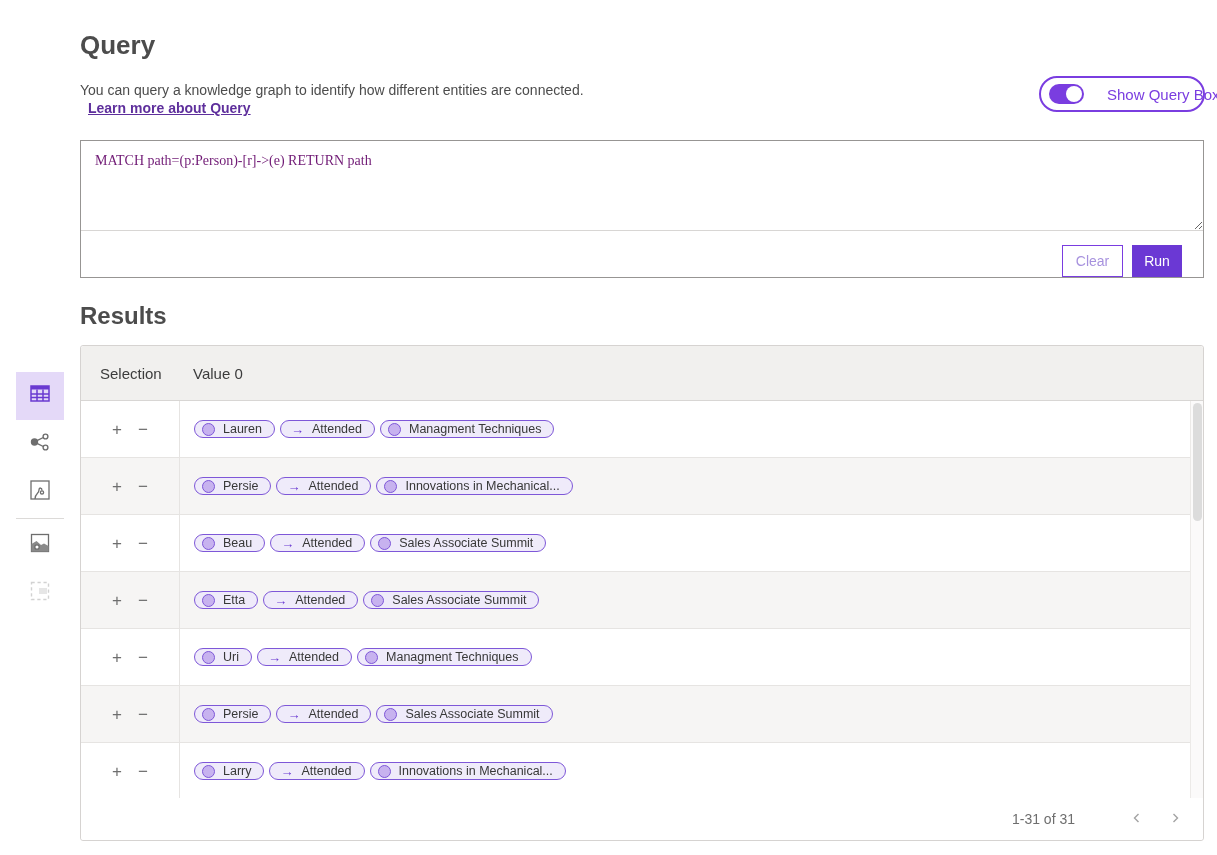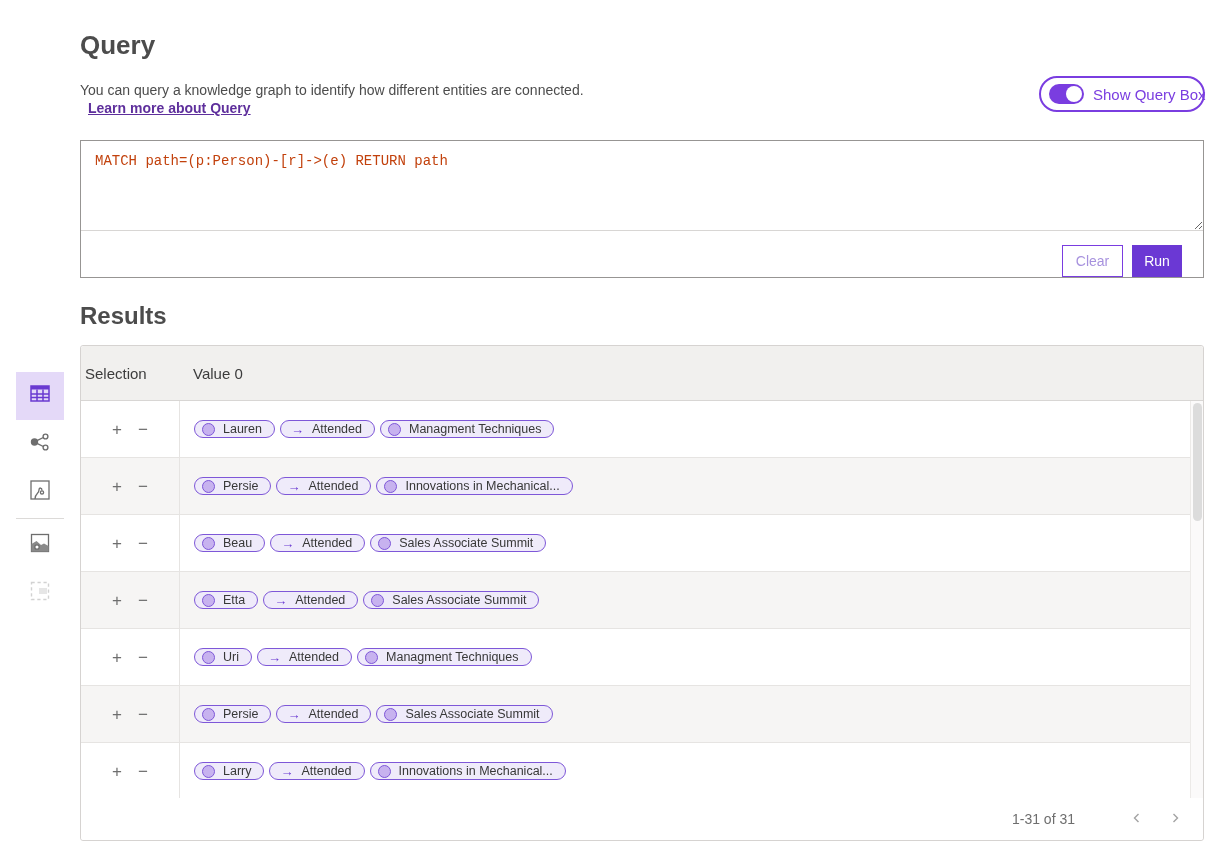--- a/index.html
+++ b/index.html
@@ -18,51 +18,51 @@
     font-family:"Liberation Sans",sans-serif;color:var(--text);}
   .page{position:relative;width:1217px;height:855px;}
 
   
   .page-title{position:absolute;left:80px;top:30px;font-size:26px;font-weight:700;color:#4c4c4c;}
   .page-desc{position:absolute;left:80px;top:82px;font-size:14px;color:#4c4c4c;}
   .learn-link{position:absolute;left:80px;top:100px;font-size:14px;font-weight:700;
     color:var(--link);text-decoration:underline;cursor:pointer;margin-left:8px;}
   .toggle-pill{position:absolute;left:1039px;top:76px;width:166px;height:36px;
     border:2px solid var(--accent);border-radius:19px;background:#fff;
-    display:flex;align-items:center;gap:9px;padding:0 10px 0 8px;cursor:pointer;}
+    display:flex;align-items:center;gap:23px;padding:0 10px 0 8px;cursor:pointer;}
   .toggle-label{color:var(--accent);font-size:15px;white-space:nowrap;}
   .switch{position:relative;width:35px;height:20px;background:var(--accent);border-radius:10px;flex:0 0 auto;}
   .knob{position:absolute;top:2px;right:2px;width:16px;height:16px;border-radius:50%;background:#fff;}
 
   
   .query-box{position:absolute;left:80px;top:140px;width:1124px;height:138px;
     border:1px solid #979593;background:#fff;}
   .query-textarea{display:block;width:100%;height:90px;border:none;border-bottom:1px solid #d8d6d4;
-    padding:12px 14px;font-family:Liberation Mono, monospace;font-size:14px;color:#c2410c;
+    padding:12px 14px;font-family:Liberation Serif, serif;font-size:14px;color:#701a75;
     resize:both;outline:none;background:#fff;}
   .query-footer{height:46px;display:flex;align-items:flex-end;justify-content:flex-end;gap:9px;padding-right:21px;}
   .btn-clear{min-width:61px;height:32px;background:#fff;border:1px solid var(--accent);
     color:#a792de;font-size:14px;font-family:inherit;cursor:pointer;}
   .btn-run{min-width:50px;height:32px;background:var(--run-bg);border:none;color:#fff;
     font-size:14px;font-family:inherit;cursor:pointer;}
 
   
   .results-title{position:absolute;left:80px;top:302px;font-size:24px;font-weight:700;color:#4c4c4c;}
 
   .sidebar{position:absolute;left:16px;top:372px;width:48px;}
   .side-item{width:48px;height:48px;display:flex;align-items:center;justify-content:center;cursor:pointer;}
   .side-item.active{background:var(--active-item-bg);}
   .side-item.disabled{cursor:default;}
   .side-divider{height:1px;background:#dcdad8;margin:2px 0;}
 
   .rtable{position:absolute;left:80px;top:345px;width:1124px;height:496px;
     border:1px solid #d6d3d1;border-radius:3px;background:#fff;}
   .thead{height:55px;background:var(--header-bg);border-bottom:1px solid #d8d6d4;
     display:flex;align-items:center;border-radius:3px 3px 0 0;font-size:15px;color:#3c3c3c;}
-  .th-sel{width:98px;padding-left:4px;}
+  .th-sel{width:98px;padding-left:19px;}
   .th-val{padding-left:14px;}
   .tbody{height:399px;overflow:hidden;}
   .trow{height:57px;display:flex;align-items:stretch;border-bottom:1px solid #e6e4e2;background:#fff;}
   .trow.alt{background:#f6f5f4;}
   .sel-cell{width:98px;display:flex;align-items:center;justify-content:center;gap:8px;}
   .sel-btn{background:none;border:none;color:#6e6e6e;font-size:17px;line-height:1;
     font-family:inherit;cursor:pointer;padding:2px 4px;}
   .value-cell{flex:1;border-left:1px solid #e6e4e2;display:flex;align-items:center;
     padding-left:14px;gap:5px;overflow:hidden;}
   .chip{display:inline-flex;align-items:center;height:18px;border:1.5px solid var(--chip-border);

